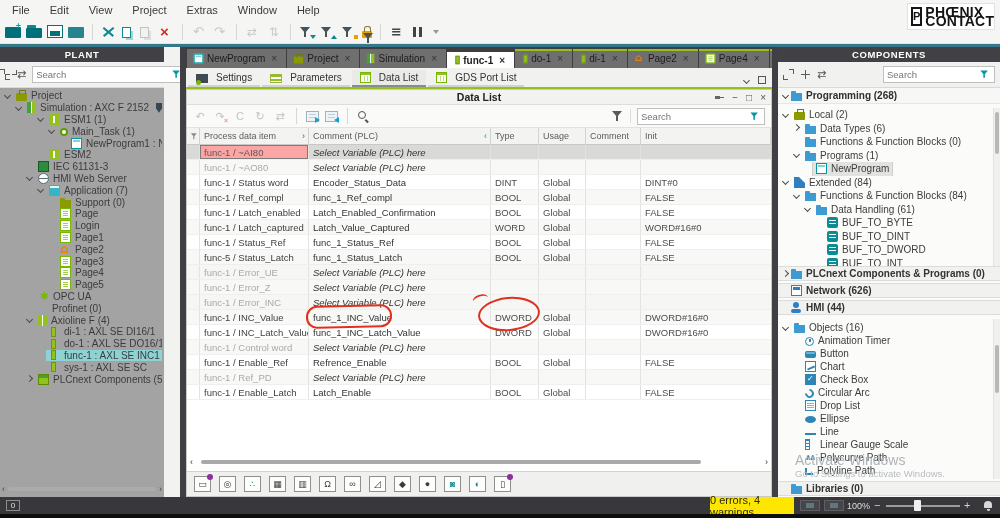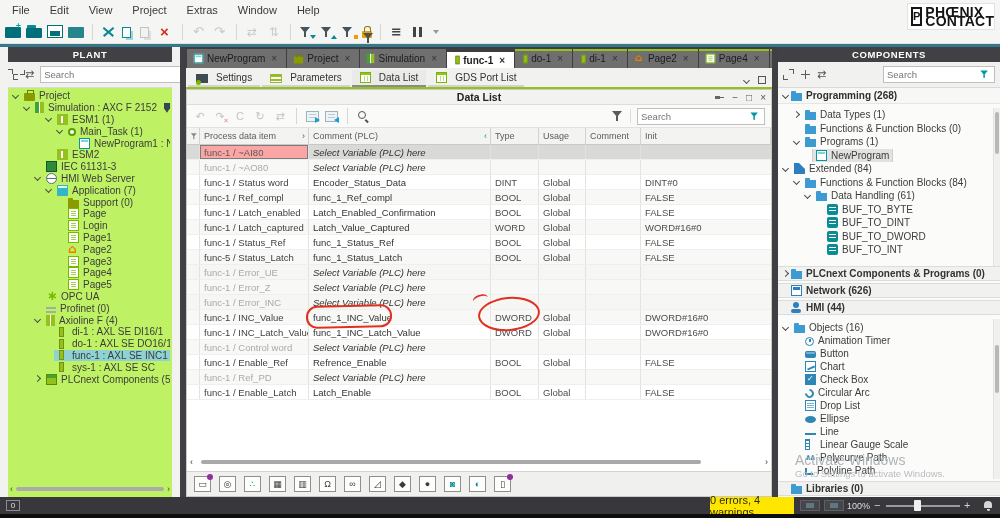--- a/index.html
+++ b/index.html
@@ -126,21 +126,21 @@
   [data-icon="polycurve"]::before{content:"∧∧";position:absolute;left:0;top:1px;color:#2e86b5;font:bold 8px/9px "DejaVu Sans",sans-serif;letter-spacing:-2px}
   [data-icon="polyline"]{width:8px;height:7px;border-left:2px solid #2e86b5;border-bottom:2px solid #2e86b5;margin-top:2px}
   [data-icon="settings"]{width:12px;height:9px;margin-top:1px;background:#3f4a52}
   [data-icon="settings"]::after{content:"";position:absolute;left:0;bottom:-2px;width:5px;height:5px;border-radius:50%;background:#76b900}
   [data-icon="params"]{width:12px;height:9px;margin-top:1px;border:1px solid #9ab53a;background:repeating-linear-gradient(180deg,#95c11f 0 2px,#fff 2px 4px)}
   [data-icon="table"]{background:#fff;border:1px solid #76b900}
   [data-icon="table"]::before{content:"";position:absolute;left:0;top:0;right:0;height:2px;background:#95c11f}
   [data-icon="table"]::after{content:"";position:absolute;left:3px;top:3px;bottom:1px;width:1px;background:#bcd98a;box-shadow:3px 0 0 #bcd98a}
 
   
-  .lpanel{left:8px;top:47px;width:164px;height:450px;background:#bef264}
+  .lpanel{left:0;top:47px;width:164px;height:450px;background:#a3a3a3}
   .ltree{position:absolute;left:0;top:41px;right:2px;bottom:18px;overflow:hidden;padding-top:2px}
   .ltree .ti{height:11.8px}
   .hscroll{position:absolute;left:2px;right:2px;bottom:2px;height:12px;display:flex;align-items:center;font-size:9px;color:#444}
   .hscroll .thumb{flex:1;height:4px;background:#ababab;border-radius:2px;margin:0 3px}
   .vsep{top:47px;width:6px;height:450px;background:#3f3f44}
 
   
   .center{left:186px;top:47px;width:586px;height:450px;background:#eceae8}
   .tabbar{height:21px;background:#3e3e41;display:flex;align-items:flex-end;gap:1px;padding-left:1px}
   .tab{display:flex;align-items:center;gap:3px;height:19px;padding:0 6px;background:#6f6f6f;font-size:10px;color:#1c1c1c;white-space:nowrap}
@@ -926,26 +926,33 @@
       <span class="tw" data-arrow="open" style="position:relative">
           <span class="tw" style="position:absolute"></span>
         </span>
       <span class="tw" style="margin-left:-10px"></span>
       <span class="ic" data-icon="folder"></span>
       <span>Programming (268)</span>
     </div>
 
     <div class="rtree" style="top:61px;height:158px;right:8px">
 
+        <div class="ti" data-depth="0" data-arrow="open">
+          <span class="tw"></span>
+          <span class="rowhl">
+            <span class="ic" data-icon="case"></span>
+            <span class="lbl">Local (2)</span>
+          </span>
+        </div>
 
         <div class="ti" data-depth="1" data-arrow="closed">
           <span class="tw"></span>
           <span class="rowhl">
             <span class="ic" data-icon="folder"></span>
-            <span class="lbl">Data Types (1)</span>
+            <span class="lbl">Data Types (6)</span>
           </span>
         </div>
 
         <div class="ti" data-depth="1" data-arrow="none">
           <span class="tw"></span>
           <span class="rowhl">
             <span class="ic" data-icon="folder"></span>
             <span class="lbl">Functions &amp; Function Blocks (0)</span>
           </span>
         </div>

